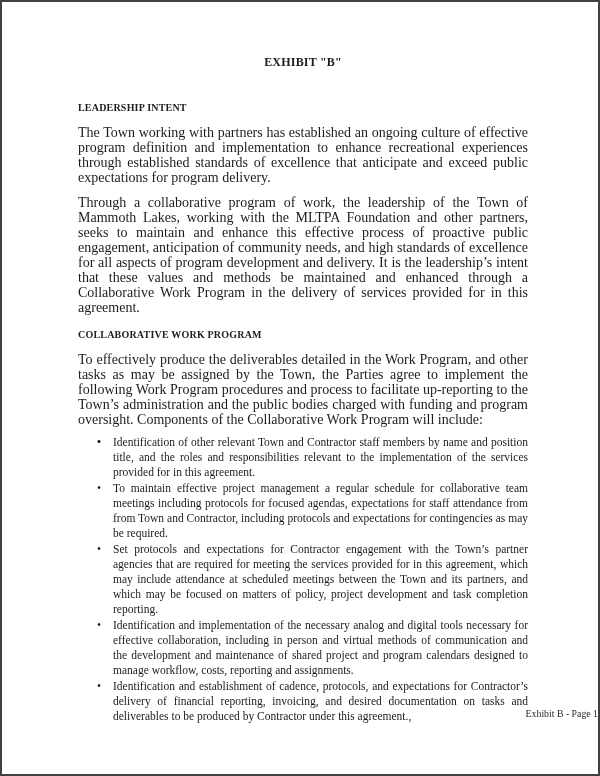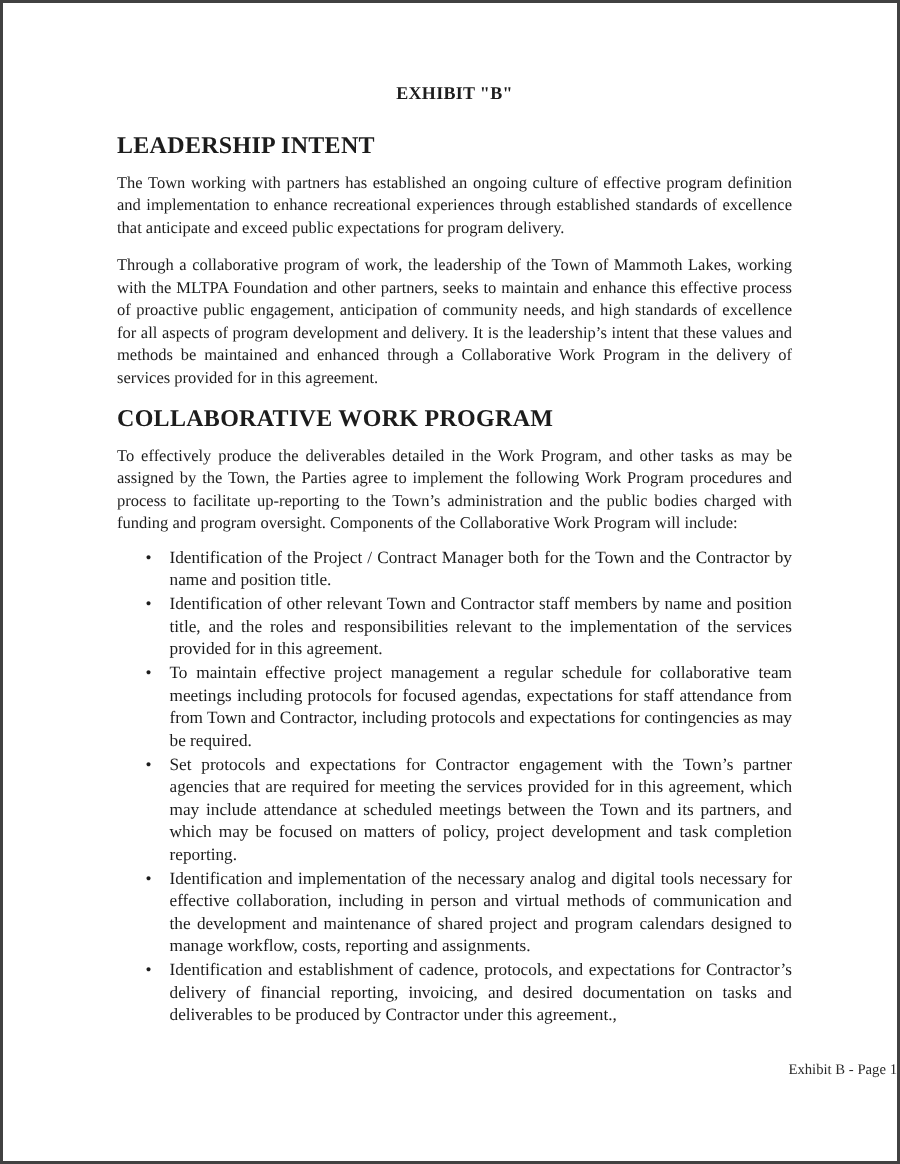--- a/index.html
+++ b/index.html
@@ -20,31 +20,31 @@
     overflow: hidden;
   }
   .doc-title {
     text-align: center;
     font-weight: bold;
     font-size: 12px;
     line-height: 16px;
     letter-spacing: 0.2px;
   }
   h2.section-heading {
-    font-size: 16px;
+    font-size: 10px;
     font-weight: bold;
     line-height: 15px;
-    margin: 20px 0 0 0;
+    margin: 30px 0 0 0;
     letter-spacing: 0.2px;
   }
   h2.section-heading.second {
     margin-top: 12px;
   }
   p.body-para {
-    font-size: 11px;
+    font-size: 14px;
     line-height: 15px;
     text-align: justify;
     margin: 10px 0 0 0;
   }
   ul.bullet-list {
     list-style: none;
     margin: 8px 0 0 0;
     padding: 0;
   }
   ul.bullet-list li {
@@ -87,21 +87,20 @@
     <p class="body-para">Through a collaborative program of work, the leadership of the Town of Mammoth Lakes, working with the MLTPA Foundation and other partners, seeks to maintain and enhance this effective process of proactive public engagement, anticipation of community needs, and high standards of excellence for all aspects of program development and delivery. It is the leadership’s intent that these values and methods be maintained and enhanced through a Collaborative Work Program in the delivery of services provided for in this agreement.</p>
   </section>
 
   <section>
     <h2 class="section-heading second">COLLABORATIVE WORK PROGRAM</h2>
     <p class="body-para">To effectively produce the deliverables detailed in the Work Program, and other tasks as may be assigned by the Town, the Parties agree to implement the following Work Program procedures and process to facilitate up-reporting to the Town’s administration and the public bodies charged with funding and program oversight. Components of the Collaborative Work Program will include:</p>
 
     <ul class="bullet-list">
       <li>
         <span class="bullet-marker">•</span>
-        <span>Identification of the Project / Contract Manager both for the Town and the Contractor by name and position title.</span>
       </li>
       <li>
         <span class="bullet-marker">•</span>
         <span>Identification of other relevant Town and Contractor staff members by name and position title, and the roles and responsibilities relevant to the implementation of the services provided for in this agreement.</span>
       </li>
       <li>
         <span class="bullet-marker">•</span>
         <span>To maintain effective project management a regular schedule for collaborative team meetings including protocols for focused agendas, expectations for staff attendance from from Town and Contractor, including protocols and expectations for contingencies as may be required.</span>
       </li>
       <li>

